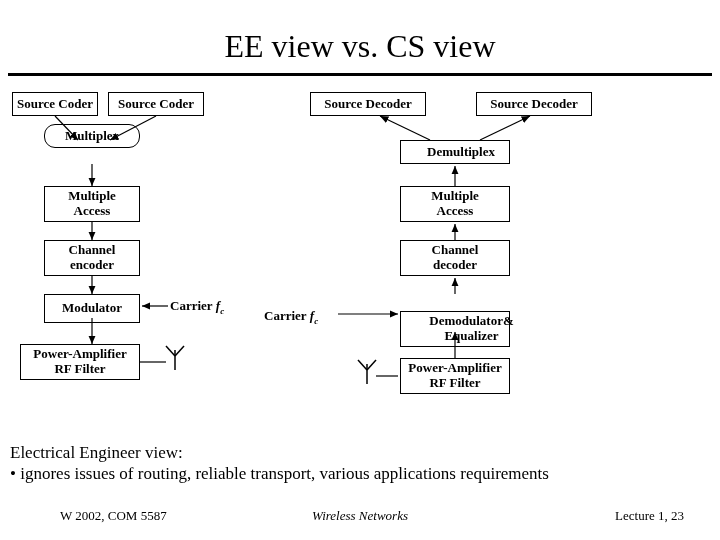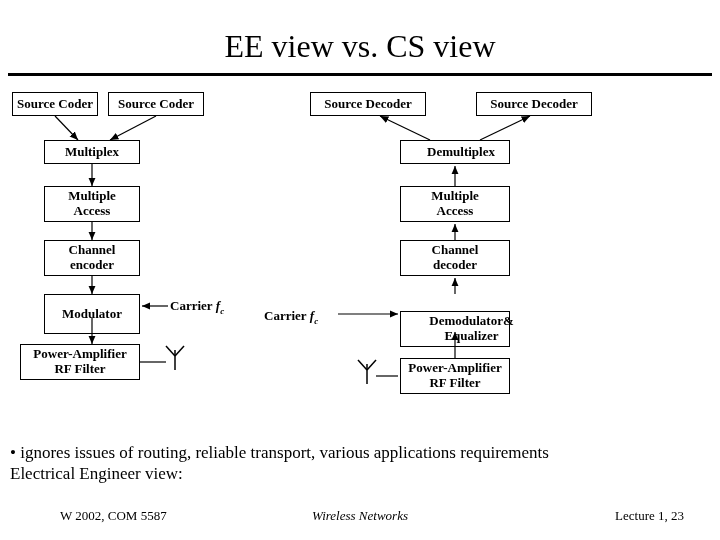--- a/index.html
+++ b/index.html
@@ -75,26 +75,26 @@
 <body>
 
 <div class="title">EE view vs. CS view</div>
 <div class="hr"></div>
 
 <div class="diagram">
 
   <div class="box" style="left:12px; top:16px; width:86px; height:24px;">Source Coder</div>
   <div class="box" style="left:108px; top:16px; width:96px; height:24px;">Source Coder</div>
 
-  <div class="box" style="left:44px; top:64px; width:96px; height:24px;">Multiplex</div>
+  <div class="box" style="left:44px; top:48px; width:96px; height:24px;border-radius:11px;">Multiplex</div>
   <div class="box" style="left:44px; top:110px; width:96px; height:36px; white-space:pre-line;">Multiple
 Access</div>
   <div class="box" style="left:44px; top:164px; width:96px; height:36px; white-space:pre-line;">Channel
 encoder</div>
-  <div class="box" style="left:44px; top:218px; width:96px; height:40px;">Modulator</div>
+  <div class="box" style="left:44px; top:218px; width:96px; height:29px;">Modulator</div>
   <div class="box" style="left:20px; top:268px; width:120px; height:36px; white-space:pre-line;">Power-Amplifier
 RF Filter</div>
 
   <div class="box" style="left:310px; top:16px; width:116px; height:24px;">Source Decoder</div>
   <div class="box" style="left:476px; top:16px; width:116px; height:24px;">Source Decoder</div>
 
   <div class="box" style="left:400px; top:64px; width:110px; height:24px;padding-left:16px;">Demultiplex</div>
   <div class="box" style="left:400px; top:110px; width:110px; height:36px; white-space:pre-line;">Multiple
 Access</div>
   <div class="box" style="left:400px; top:164px; width:110px; height:36px; white-space:pre-line;">Channel
@@ -151,21 +151,21 @@
     <g transform="translate(358,288)">
       <line x1="9" y1="0" x2="9" y2="20" stroke="#000" stroke-width="1.5"></line>
       <line x1="0" y1="-4" x2="9" y2="6" stroke="#000" stroke-width="1.5"></line>
       <line x1="18" y1="-4" x2="9" y2="6" stroke="#000" stroke-width="1.5"></line>
     </g>
   </svg>
 
 </div>
 
 <div class="bullets">
+  <div>Electrical Engineer view:</div>
   <div>• ignores issues of routing, reliable transport, various applications requirements</div>
-  <div>Electrical Engineer view:</div>
 </div>
 
 <div class="footer">
   <div class="l">W 2002, COM 5587</div>
   <div class="c">Wireless Networks</div>
   <div class="r">Lecture 1, 23</div>
 </div>
 
 </body></html>

